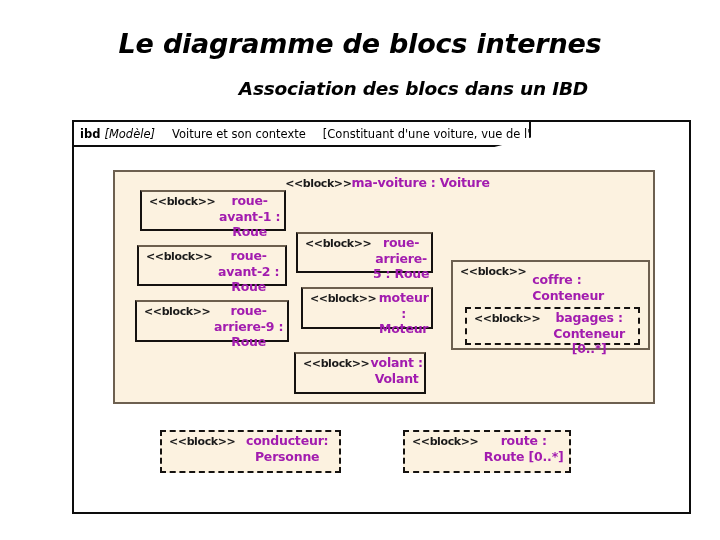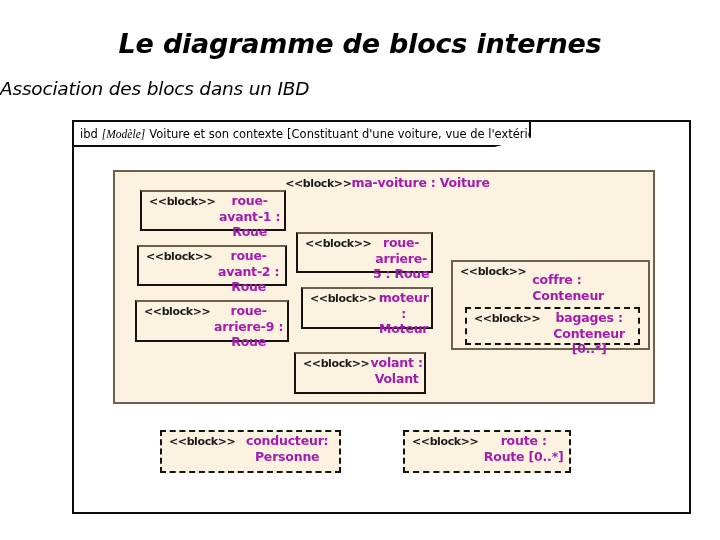--- a/index.html
+++ b/index.html
@@ -27,23 +27,23 @@
     font-weight: bold;
     letter-spacing: -0.2px;
     line-height: 1.05;
     font-style: italic;
   }
   #slide-subtitle {
     position: absolute;
     left: 0;
     top: 78px;
     width: 588px;
-    text-align: left;
+    text-align: right;
     font-size: 18.5px;
-    font-weight: normal;
+    font-weight: bold;
     font-style: italic;
     letter-spacing: -0.2px;
   }
 
   
   #diagram-frame {
     position: absolute;
     left: 72px;
     top: 120px;
     width: 619px;
@@ -65,26 +65,25 @@
     -webkit-clip-path: polygon(0 0, 100% 0, 100% 62%, 92% 100%, 0 100%);
     clip-path: polygon(0 0, 100% 0, 100% 62%, 92% 100%, 0 100%);
     display: flex;
     align-items: center;
     padding-left: 6px;
     white-space: nowrap;
     font-size: 11.5px;
     overflow: hidden;
   }
   #frame-header .hdr-kind {
-    font-weight: normal;
+    font-weight: bold;
     margin-right: 4px;
   }
   #frame-header .hdr-model {
     font-style: italic;
-    font-family: Liberation Serif, serif;
   }
 
   
   .block {
     position: absolute;
     box-sizing: border-box;
     background: #fcf2e0;
     display: flex;
     justify-content: center;
     padding-left: 7px;
@@ -126,21 +125,21 @@
 
 <div id="slide-title">Le diagramme de blocs internes</div>
 
 <div id="slide-subtitle">Association des blocs dans un IBD</div>
 
 <div id="diagram-frame">
 
   <div id="frame-header">
     <span class="hdr-kind">ibd</span>
     <span class="hdr-model">[Modèle]</span>
-    <span style="margin:0 4px;text-align:right;">Voiture et son contexte</span>
+    <span style="margin:0 17px;text-align:right;">Voiture et son contexte</span>
     <span>[Constituant d'une voiture, vue de l'extérieur]</span>
   </div>
 
   <div class="block container-outer" style="left:39px; top:48px; width:542px; height:234px;">
     <div class="stereotype" style="margin-top:5px;">&lt;&lt;block&gt;&gt;</div>
     <div class="instance center" style="margin-top:3px;">ma-voiture : Voiture</div>
 
     <div class="block solid leaf" style="left:25px; top:18px; width:146px; height:41px;">
       <div class="stereotype">&lt;&lt;block&gt;&gt;</div>
       <div class="instance">roue-avant-1 : Roue</div>

